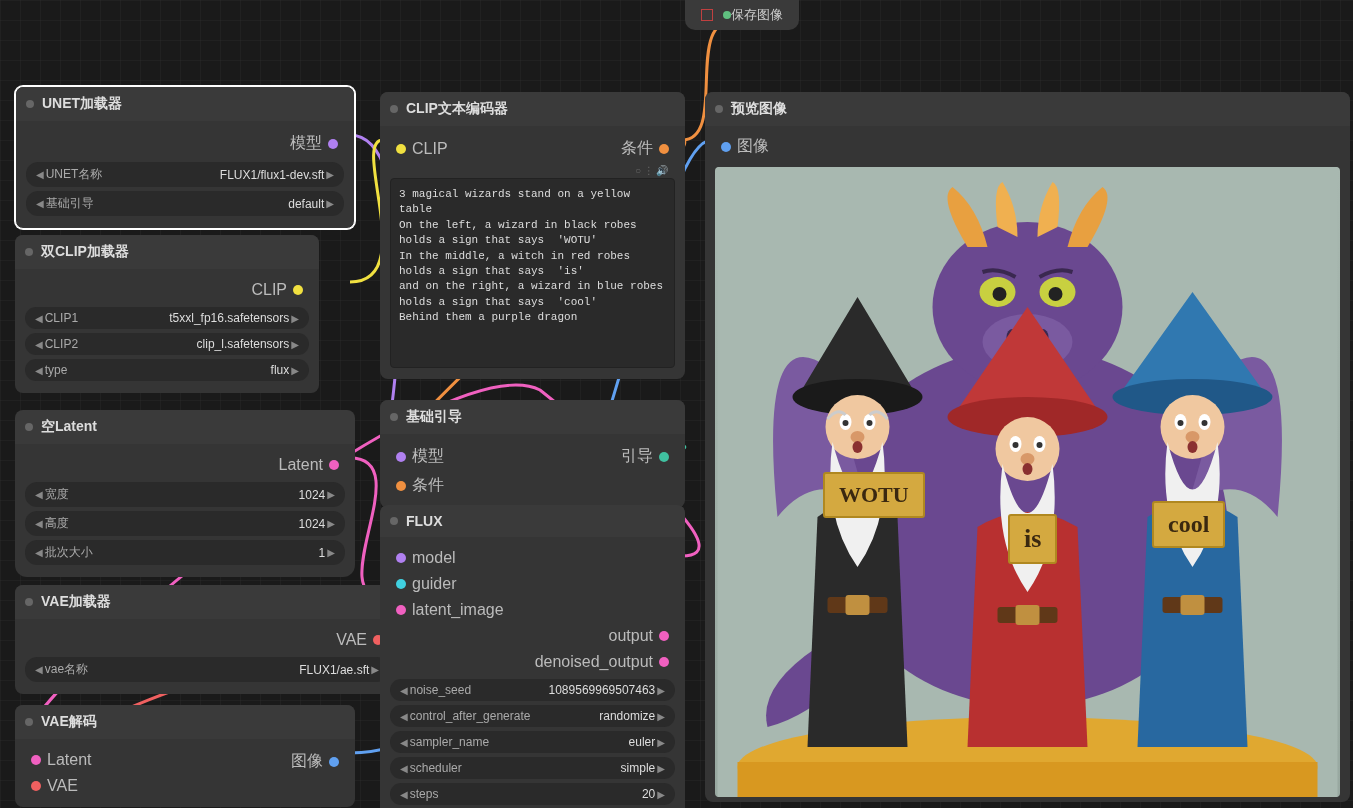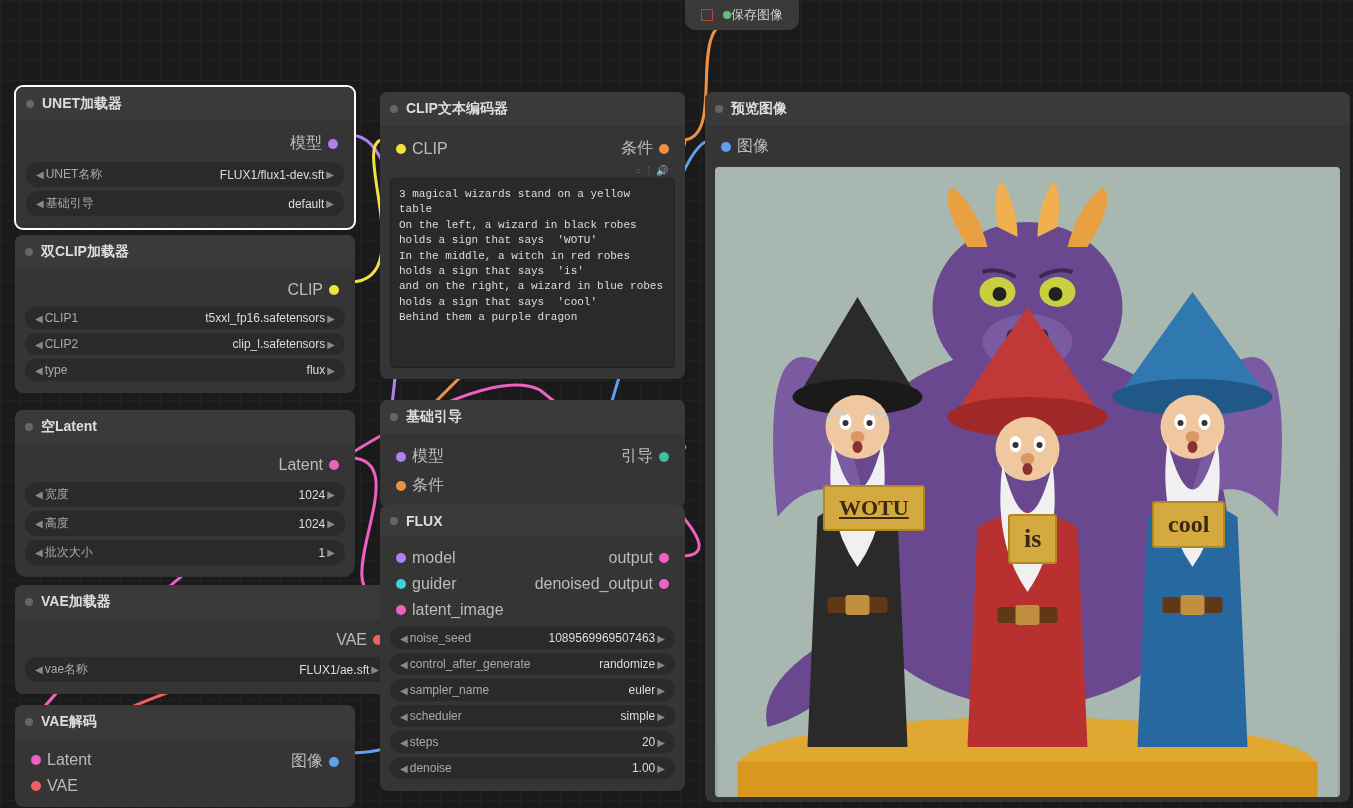--- a/index.html
+++ b/index.html
@@ -195,21 +195,21 @@
     <div class="widget-row">
       <span class="arrow">◀</span>
       <span class="widget-label">基础引导</span>
       <span style="flex:1"></span>
       <span class="widget-value">default</span>
       <span class="arrow">▶</span>
     </div>
   </div>
 </div>
 
-<div class="node" style="left:15px; top:235px; width:340px;">
+<div class="node" style="left:15px; top:235px; width:304px;">
   <div class="node-header">
     <span class="dot"></span>
     <span class="node-title">双CLIP加载器</span>
   </div>
   <div class="node-body">
     <div class="port-row right">
       <span class="port-label">CLIP</span>
       <span class="port-dot yellow"></span>
     </div>
     <div class="widget-row">
@@ -364,21 +364,21 @@
     </div>
   </div>
 </div>
 
 <div class="node" style="left:380px; top:505px; width:305px;">
   <div class="node-header">
     <span class="dot"></span>
     <span class="node-title">FLUX</span>
   </div>
   <div class="node-body">
-    <div style="display:flex; justify-content:space-between;">
+    <div style="display:flex; justify-content:space-between;flex-direction:column;">
       <div>
         <div class="port-row left">
           <span class="port-dot purple"></span>
           <span class="port-label">model</span>
         </div>
         <div class="port-row left">
           <span class="port-dot cyan"></span>
           <span class="port-label">guider</span>
         </div>
         <div class="port-row left">
@@ -531,18 +531,18 @@
           <ellipse cx="487" cy="255" rx="6" ry="8" fill="#fff"></ellipse>
           <circle cx="463" cy="256" r="3" fill="#333"></circle>
           <circle cx="487" cy="256" r="3" fill="#333"></circle>
           <ellipse cx="475" cy="270" rx="7" ry="6" fill="#d89868"></ellipse>
           <ellipse cx="475" cy="280" rx="5" ry="6" fill="#8a3030"></ellipse>
           <path d="M 450 275 Q 475 370 500 275 Q 510 350 475 400 Q 440 350 450 275 Z" fill="#f0f0f0"></path>
           <rect x="445" y="430" width="60" height="16" rx="3" fill="#603818"></rect>
           <rect x="463" y="428" width="24" height="20" rx="3" fill="#c09040"></rect>
         </g>
       </svg>
-      <div class="illust-text" style="left:108px; top:318px; font-size:22px;text-decoration:underline;">WOTU</div>
+      <div class="illust-text" style="left:108px; top:305px; font-size:22px;">WOTU</div>
       <div class="illust-text" style="left:293px; top:347px; font-size:26px;">is</div>
       <div class="illust-text" style="left:437px; top:334px; font-size:24px;">cool</div>
     </div>
   </div>
 </div>
 
 </body></html>

